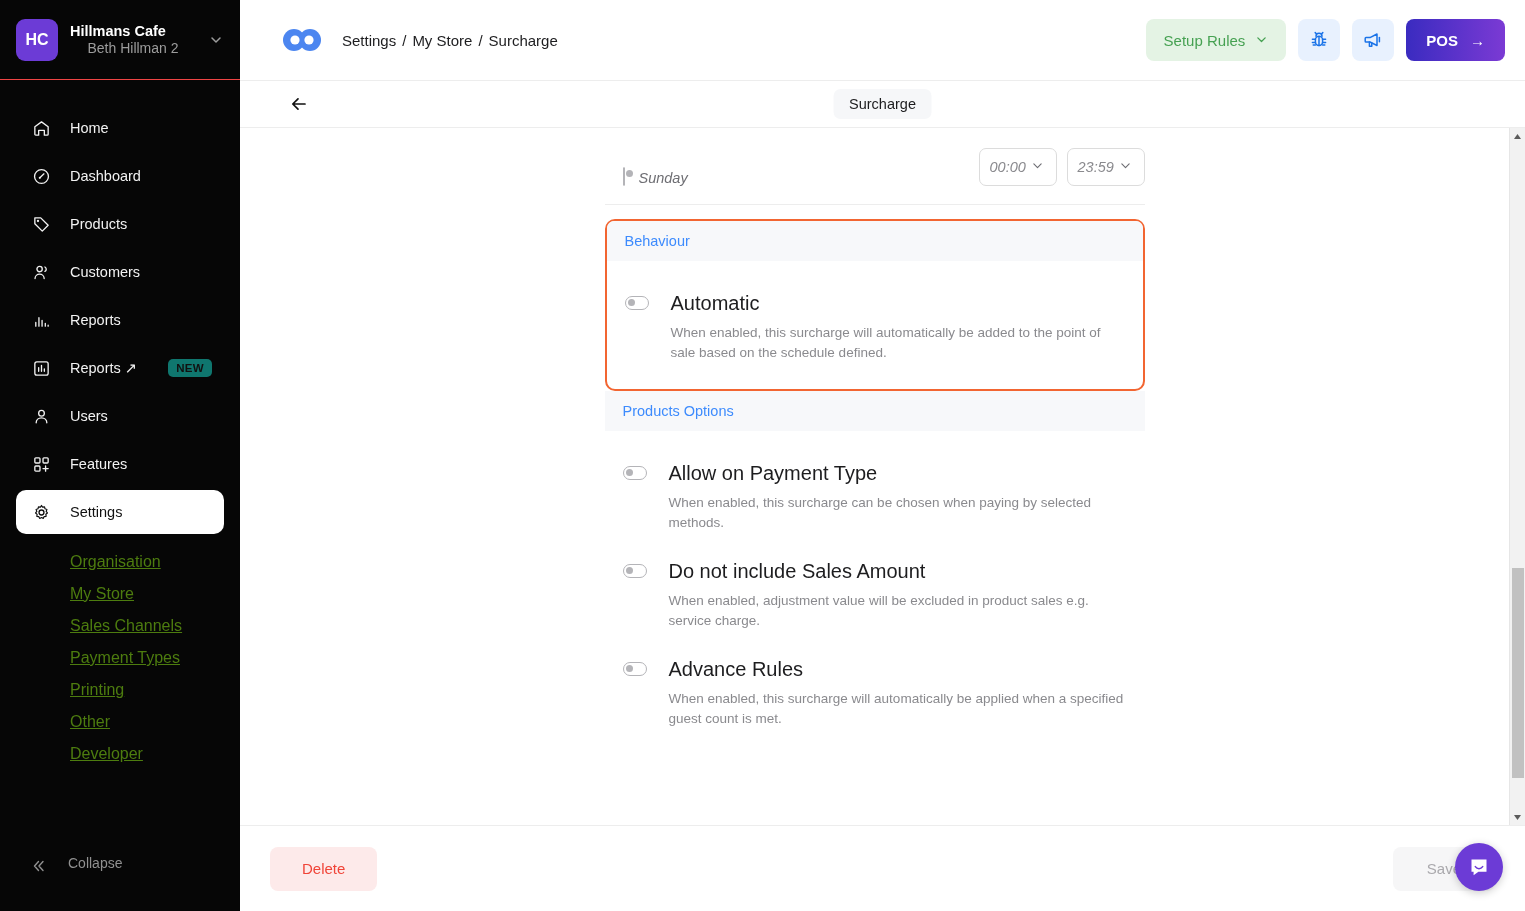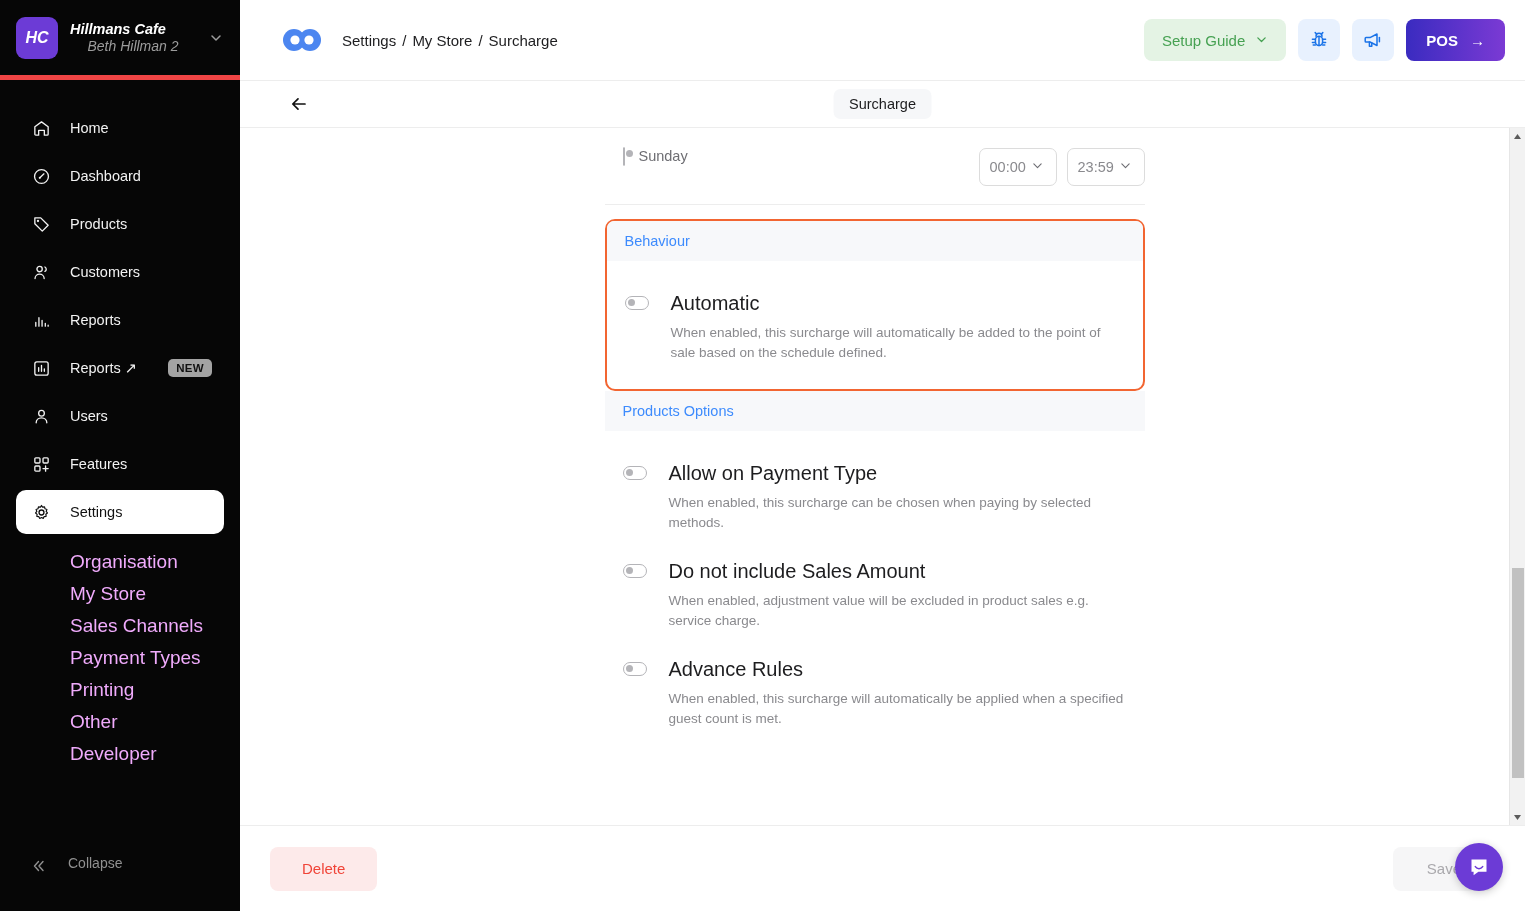--- a/index.html
+++ b/index.html
@@ -16,23 +16,22 @@
     width: 240px; height: 911px;
     background: #060606;
     color: #ffffff;
     display: flex; flex-direction: column;
     flex: 0 0 240px;
   }
   .org {
     display: flex; align-items: center; gap: 12px;
     padding: 14px 16px 14px 16px;
     height: 80px;
-    border-bottom: 5px solid #ef4444;
+    border-bottom: 1px solid #ef4444;
     cursor: pointer;
-    font-style: italic;
   }
   .org-avatar {
     width: 42px; height: 42px; border-radius: 9px;
     background: #6C3BD6;
     color: #fff; font-size: 16px; font-weight: bold;
     display: flex; align-items: center; justify-content: center;
     flex: 0 0 42px;
   }
   .org-text { flex: 1 1 auto; min-width: 0; line-height: 1.25; }
   .org-name { font-size: 14.5px; font-weight: bold; color: #ffffff; white-space: nowrap; }
@@ -45,28 +44,28 @@
     height: 44px; margin: 4px 16px;
     padding: 0 14px; border-radius: 10px;
     color: #f2f2f2; font-size: 14.5px; font-weight: 500;
     cursor: pointer; position: relative;
   }
   .nav-item.active { background: #ffffff; color: #111111; }
   .nav-ico { width: 22px; height: 22px; flex: 0 0 22px; display: flex; align-items: center; justify-content: center; }
   .nav-label { white-space: nowrap; display: flex; align-items: center; gap: 6px; }
   .badge-new {
     position: absolute; right: 12px;
-    background: #a3a3a3; color: #111; font-size: 11.5px; font-weight: bold;
+    background: #0f766e; color: #111; font-size: 11.5px; font-weight: bold;
     padding: 3px 8px; border-radius: 5px; letter-spacing: .3px;
   }
 
   .subnav { padding: 8px 0 0 0; }
   .subnav-item {
-    padding: 6px 0 6px 70px; font-size: 19px; color: #f0abfc;
-    cursor: pointer; line-height: 20px;
+    padding: 6px 0 6px 70px; font-size: 16px; color: #4d7c0f;
+    cursor: pointer; line-height: 20px; text-decoration: underline;
   }
 
   .sidebar-spacer { flex: 1 1 auto; }
   .collapse {
     display: flex; gap: 18px;
     padding: 0 14px 0 28px; height: 56px;
     color: #909090; font-size: 14px; cursor: pointer;
   }
 
   
@@ -121,23 +120,24 @@
     background: #F6F7F9; border-radius: 7px;
     padding: 7px 16px; font-size: 14.5px; color: #1d1d1f; cursor: pointer;
   }
 
   
   .scroll-wrap { flex: 1 1 auto; position: relative; display: flex; min-height: 0; }
   .content { flex: 1 1 auto; overflow: hidden; position: relative; padding-bottom: 20px; }
   .form-col { width: 540px; margin: 0 auto; padding-top: 8px; }
 
   .day-row {
-    display: flex; align-items: flex-start;
+    display: flex; align-items: flex-end;
     padding: 12px 0 18px 0; border-bottom: 1px solid #ededed;
     margin-bottom: 0;
+    font-style: italic;
   }
   .day-row .toggle-wrap { margin-left: 18px; }
   .day-name { font-size: 14.5px; color: #6e6e73; margin-left: 14px; }
   .day-spacer { flex: 1 1 auto; }
   .time-select {
     width: 78px; height: 38px; margin-left: 10px;
     border: 1px solid #dcdcdc; border-radius: 7px;
     background: #fff; color: #8a8a8e; font-size: 14.5px;
     font-family: inherit; padding: 0 6px 0 10px;
     display: flex; align-items: center; cursor: pointer;
@@ -385,21 +385,21 @@
         <span class="crumb-sep">/</span>
         <span class="crumb">My Store</span>
         <span class="crumb-sep">/</span>
         <span class="crumb">Surcharge</span>
       </div>
 
       <div class="topbar-spacer"></div>
 
       <div class="top-actions">
         <button class="btn-setup">
-          <span>Setup Guide</span>
+          <span>Setup Rules</span>
           <span>
             <svg width="13" height="13" viewBox="0 0 16 16" fill="none">
                 <path d="M3.5 6l4.5 4.5L12.5 6" stroke="currentColor" stroke-width="1.6" stroke-linecap="round" stroke-linejoin="round"></path>
               </svg>
           </span>
         </button>
 
         <button class="icon-btn">
           <svg width="20" height="20" viewBox="0 0 20 20" fill="none" stroke="currentColor" stroke-width="1.5" stroke-linecap="round">
             <path d="M7 6.2a3 3 0 016 0"></path>

